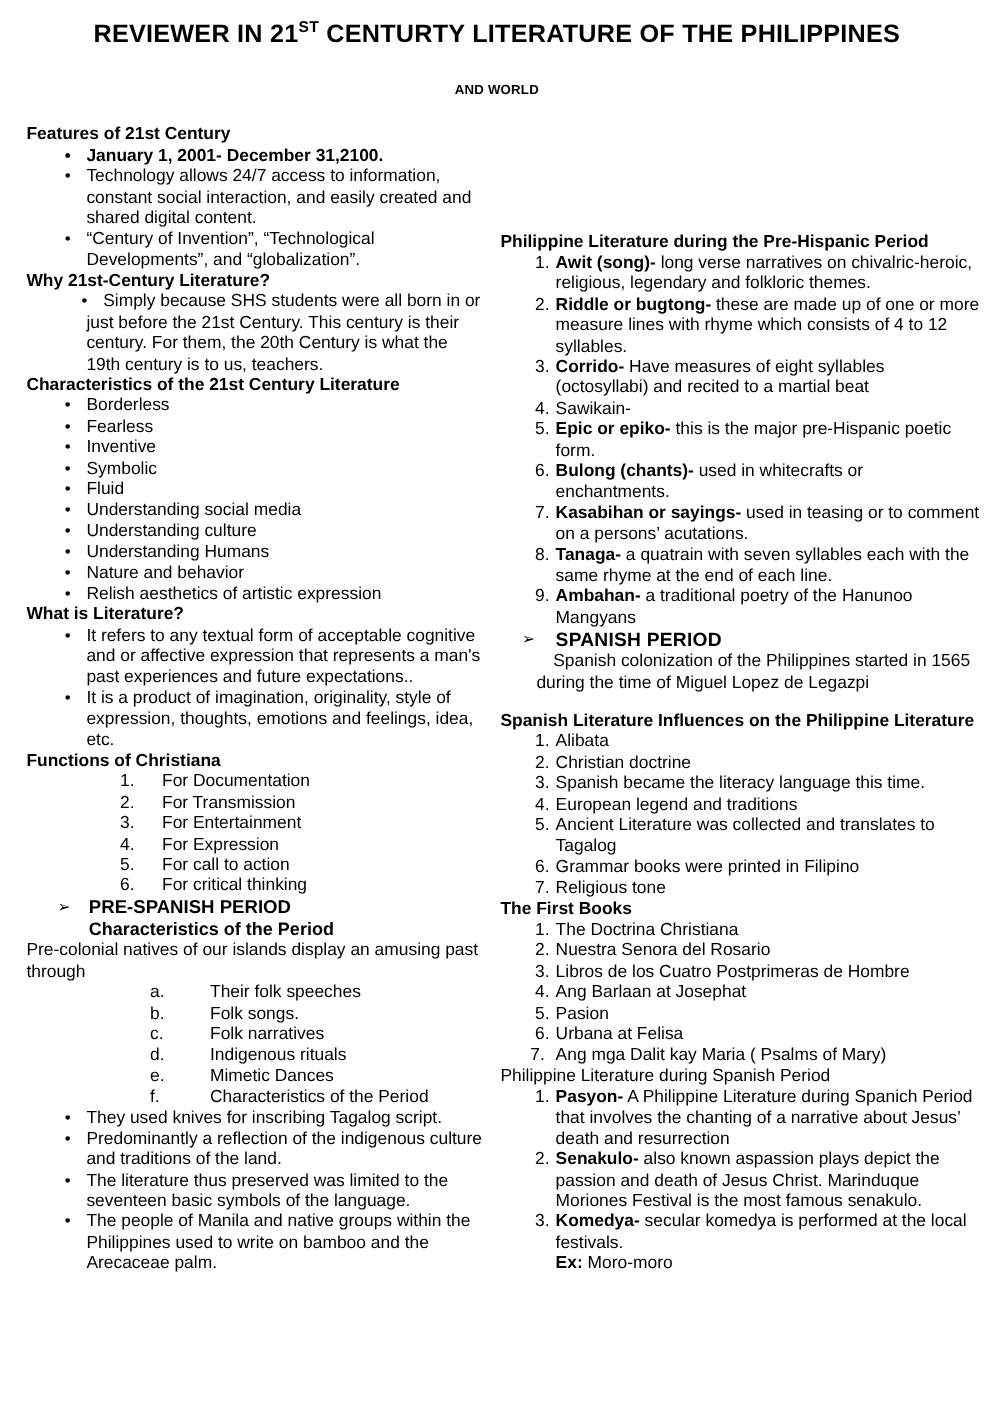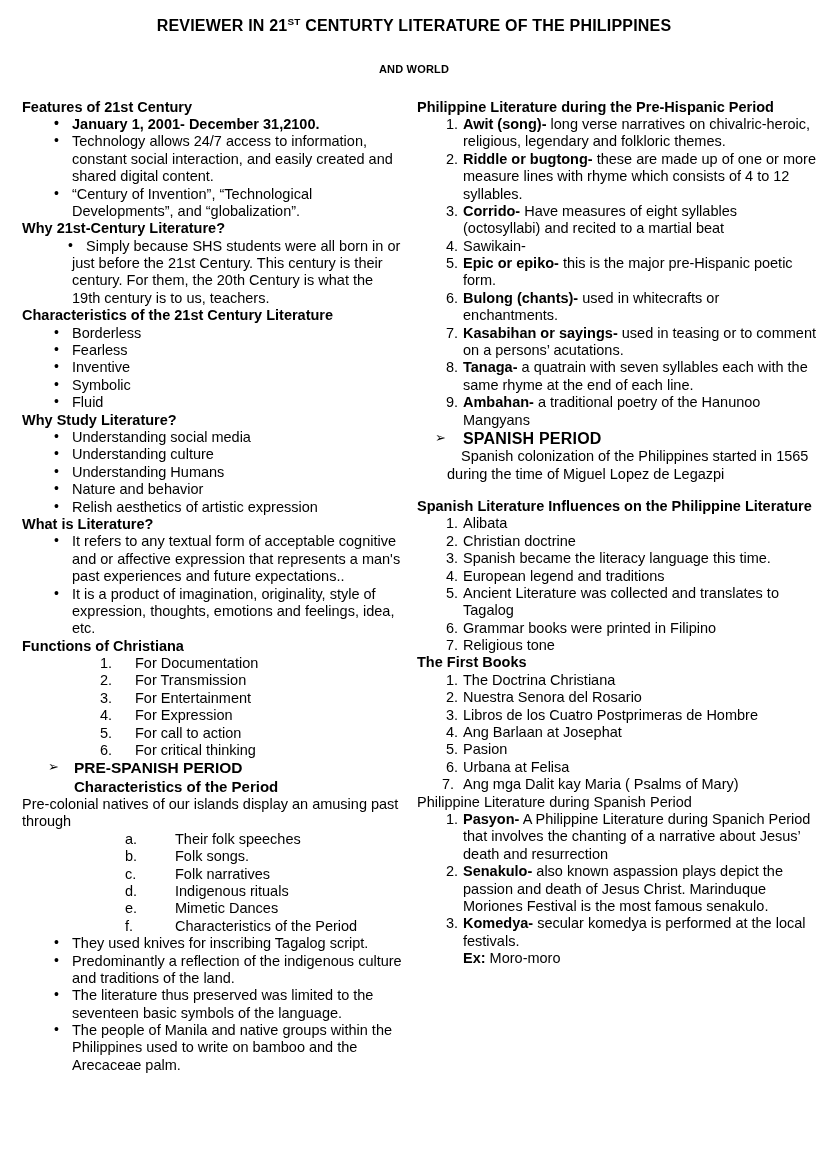--- a/index.html
+++ b/index.html
@@ -26,42 +26,42 @@
     overflow: hidden;
   }
 
   
   .title-block {
     text-align: center;
     padding-top: 17px;
   }
   .doc-title {
     font-weight: bold;
-    font-size: 16px;
+    font-size: 21px;
     letter-spacing: 0.2px;
     line-height: 1.15;
     margin: 0;
   }
   .doc-title sup {
     font-size: 0.62em;
     vertical-align: super;
     line-height: 0;
   }
   .doc-subtitle {
     font-weight: bold;
     font-size: 11px;
     letter-spacing: 0.2px;
     margin: 0;
     padding-top: 28px;
   }
 
   
   .columns {
     display: flex;
-    align-items: flex-start;
+    align-items: flex-end;
     padding-top: 22px;
   }
   .col {
     box-sizing: border-box;
   }
   .col-left {
     width: 410px;
     padding-left: 22px;
     padding-right: 8px;
   }
@@ -244,21 +244,20 @@
 
       <div class="heading">Characteristics of the 21st Century Literature</div>
       <ul class="bullets">
         <li>Borderless</li>
         <li>Fearless</li>
         <li>Inventive</li>
         <li>Symbolic</li>
         <li>Fluid</li>
       </ul>
 
-      <div class="heading">Why Study Literature?</div>
       <ul class="bullets">
         <li>Understanding social media</li>
         <li>Understanding culture</li>
         <li>Understanding Humans</li>
         <li>Nature and behavior</li>
         <li>Relish aesthetics of artistic expression</li>
       </ul>
 
       <div class="heading">What is Literature?</div>
       <ul class="bullets">

